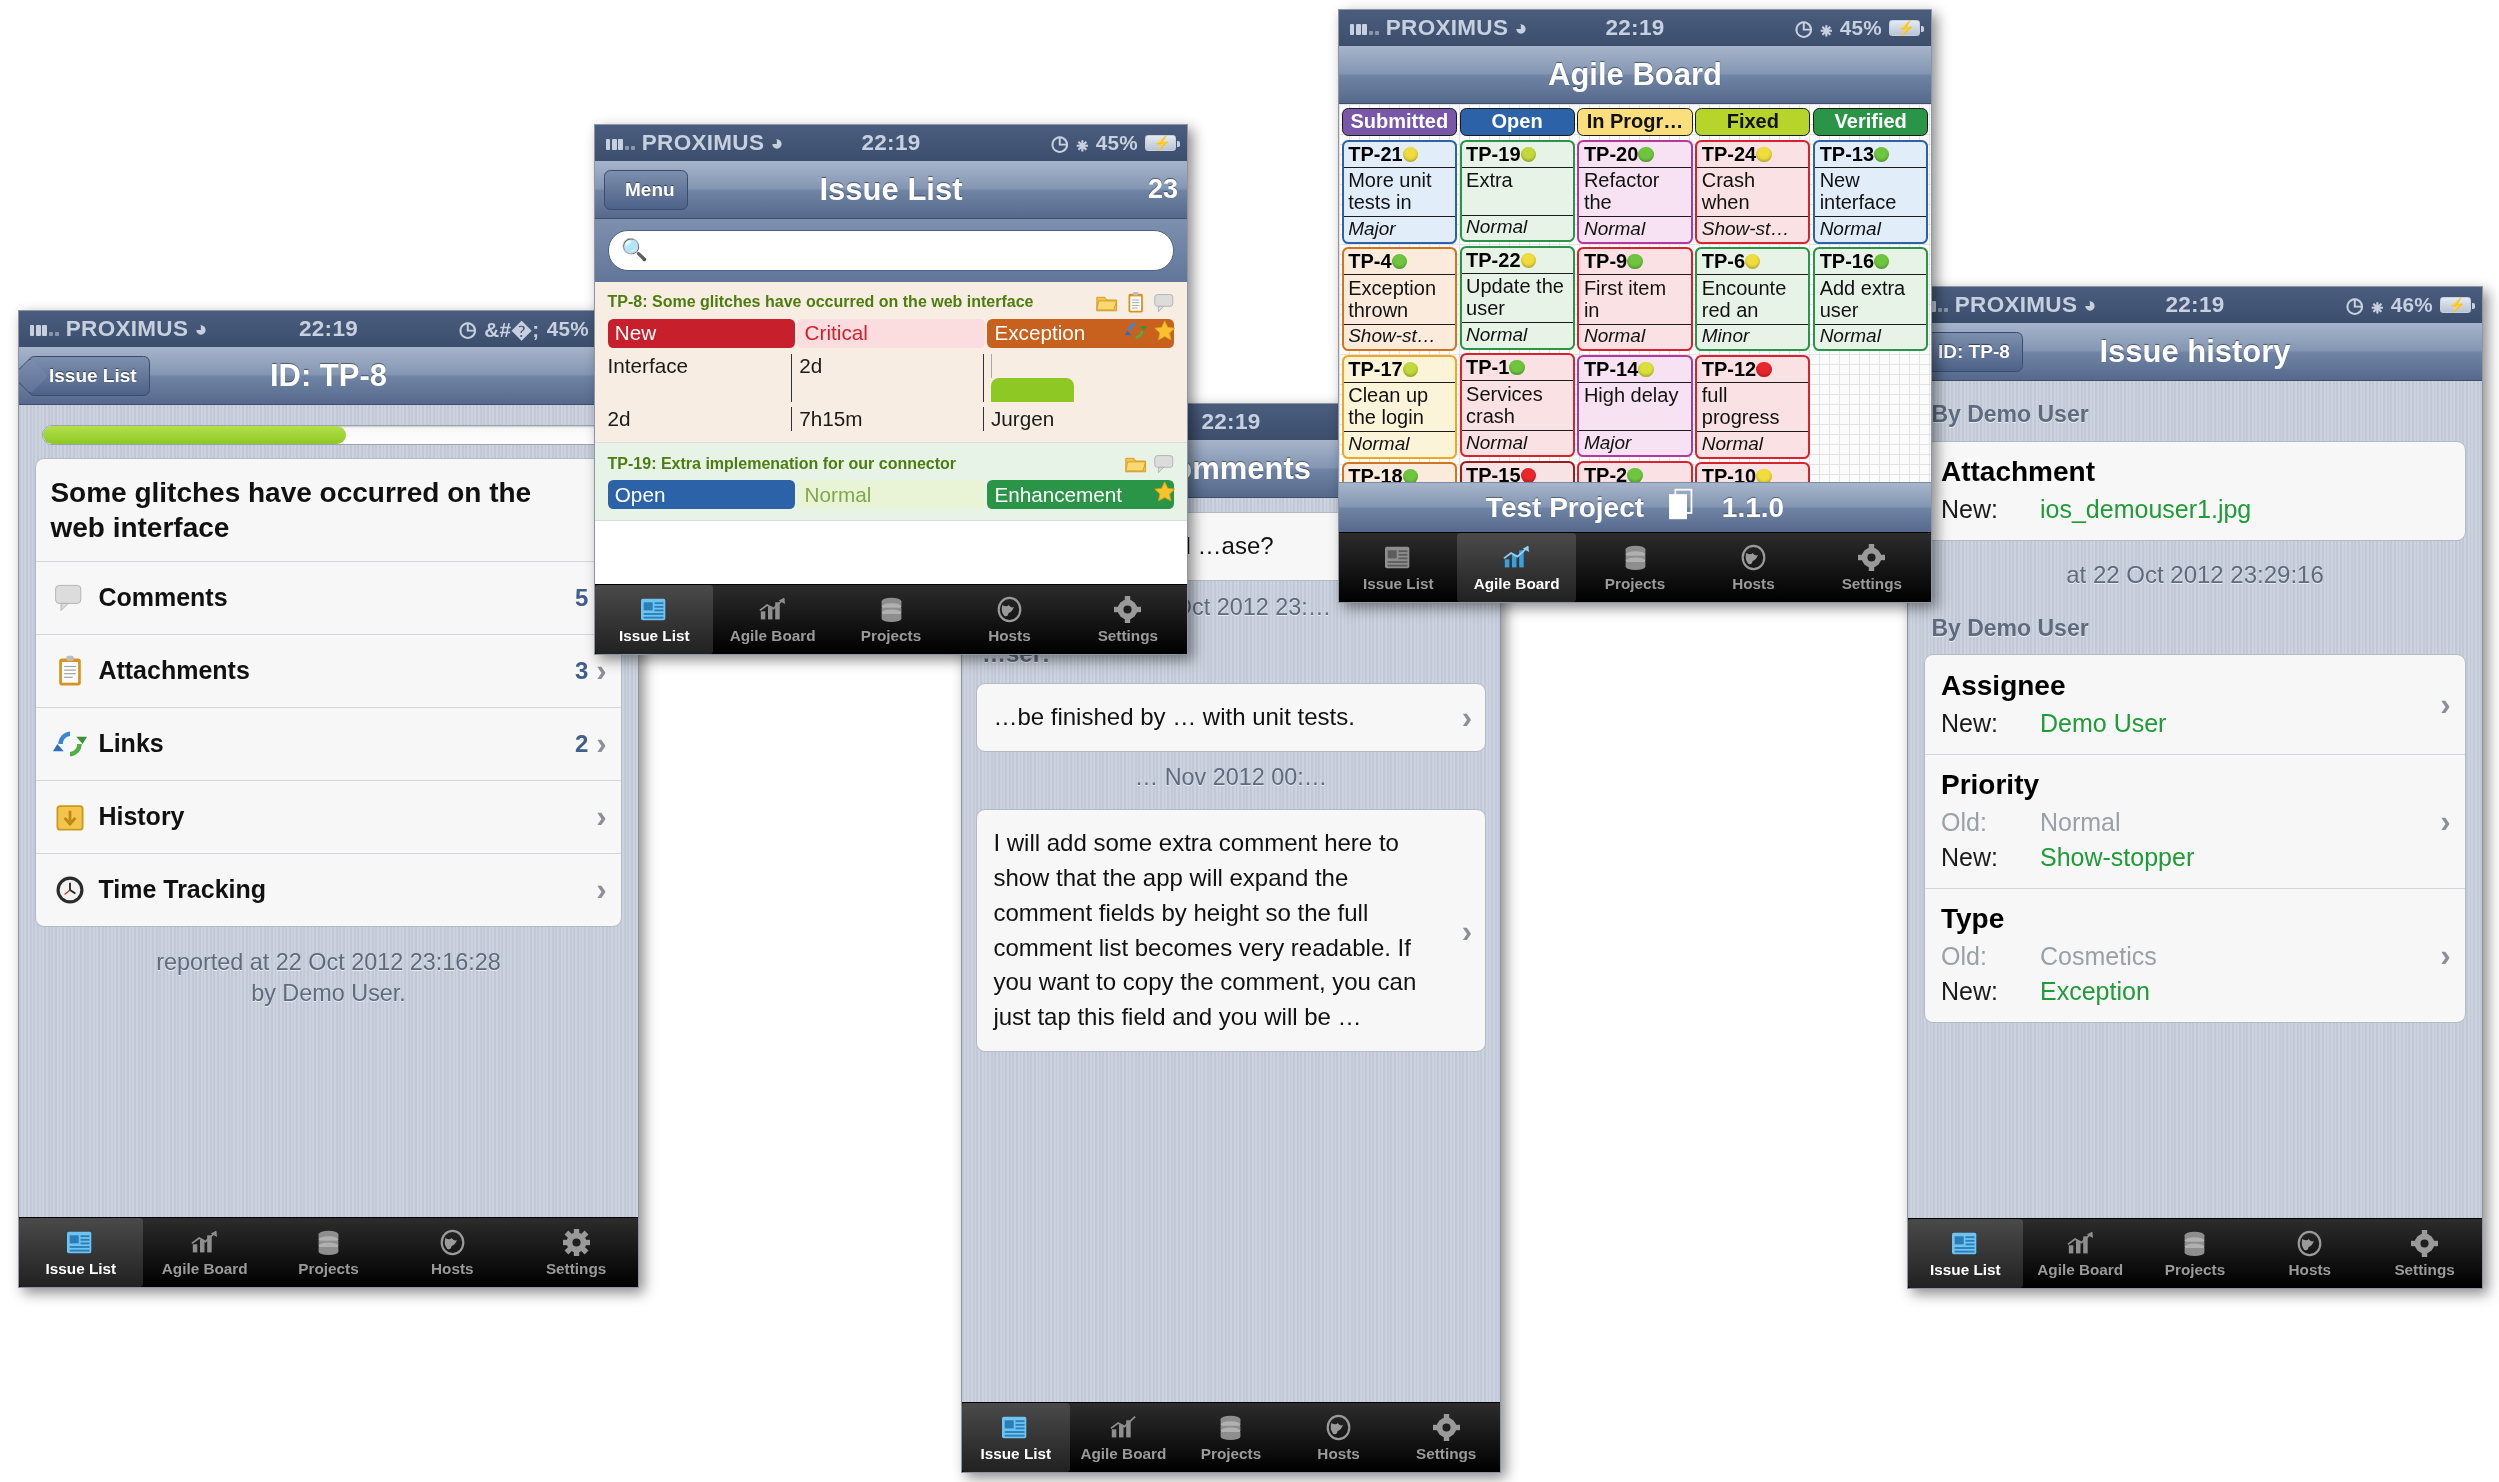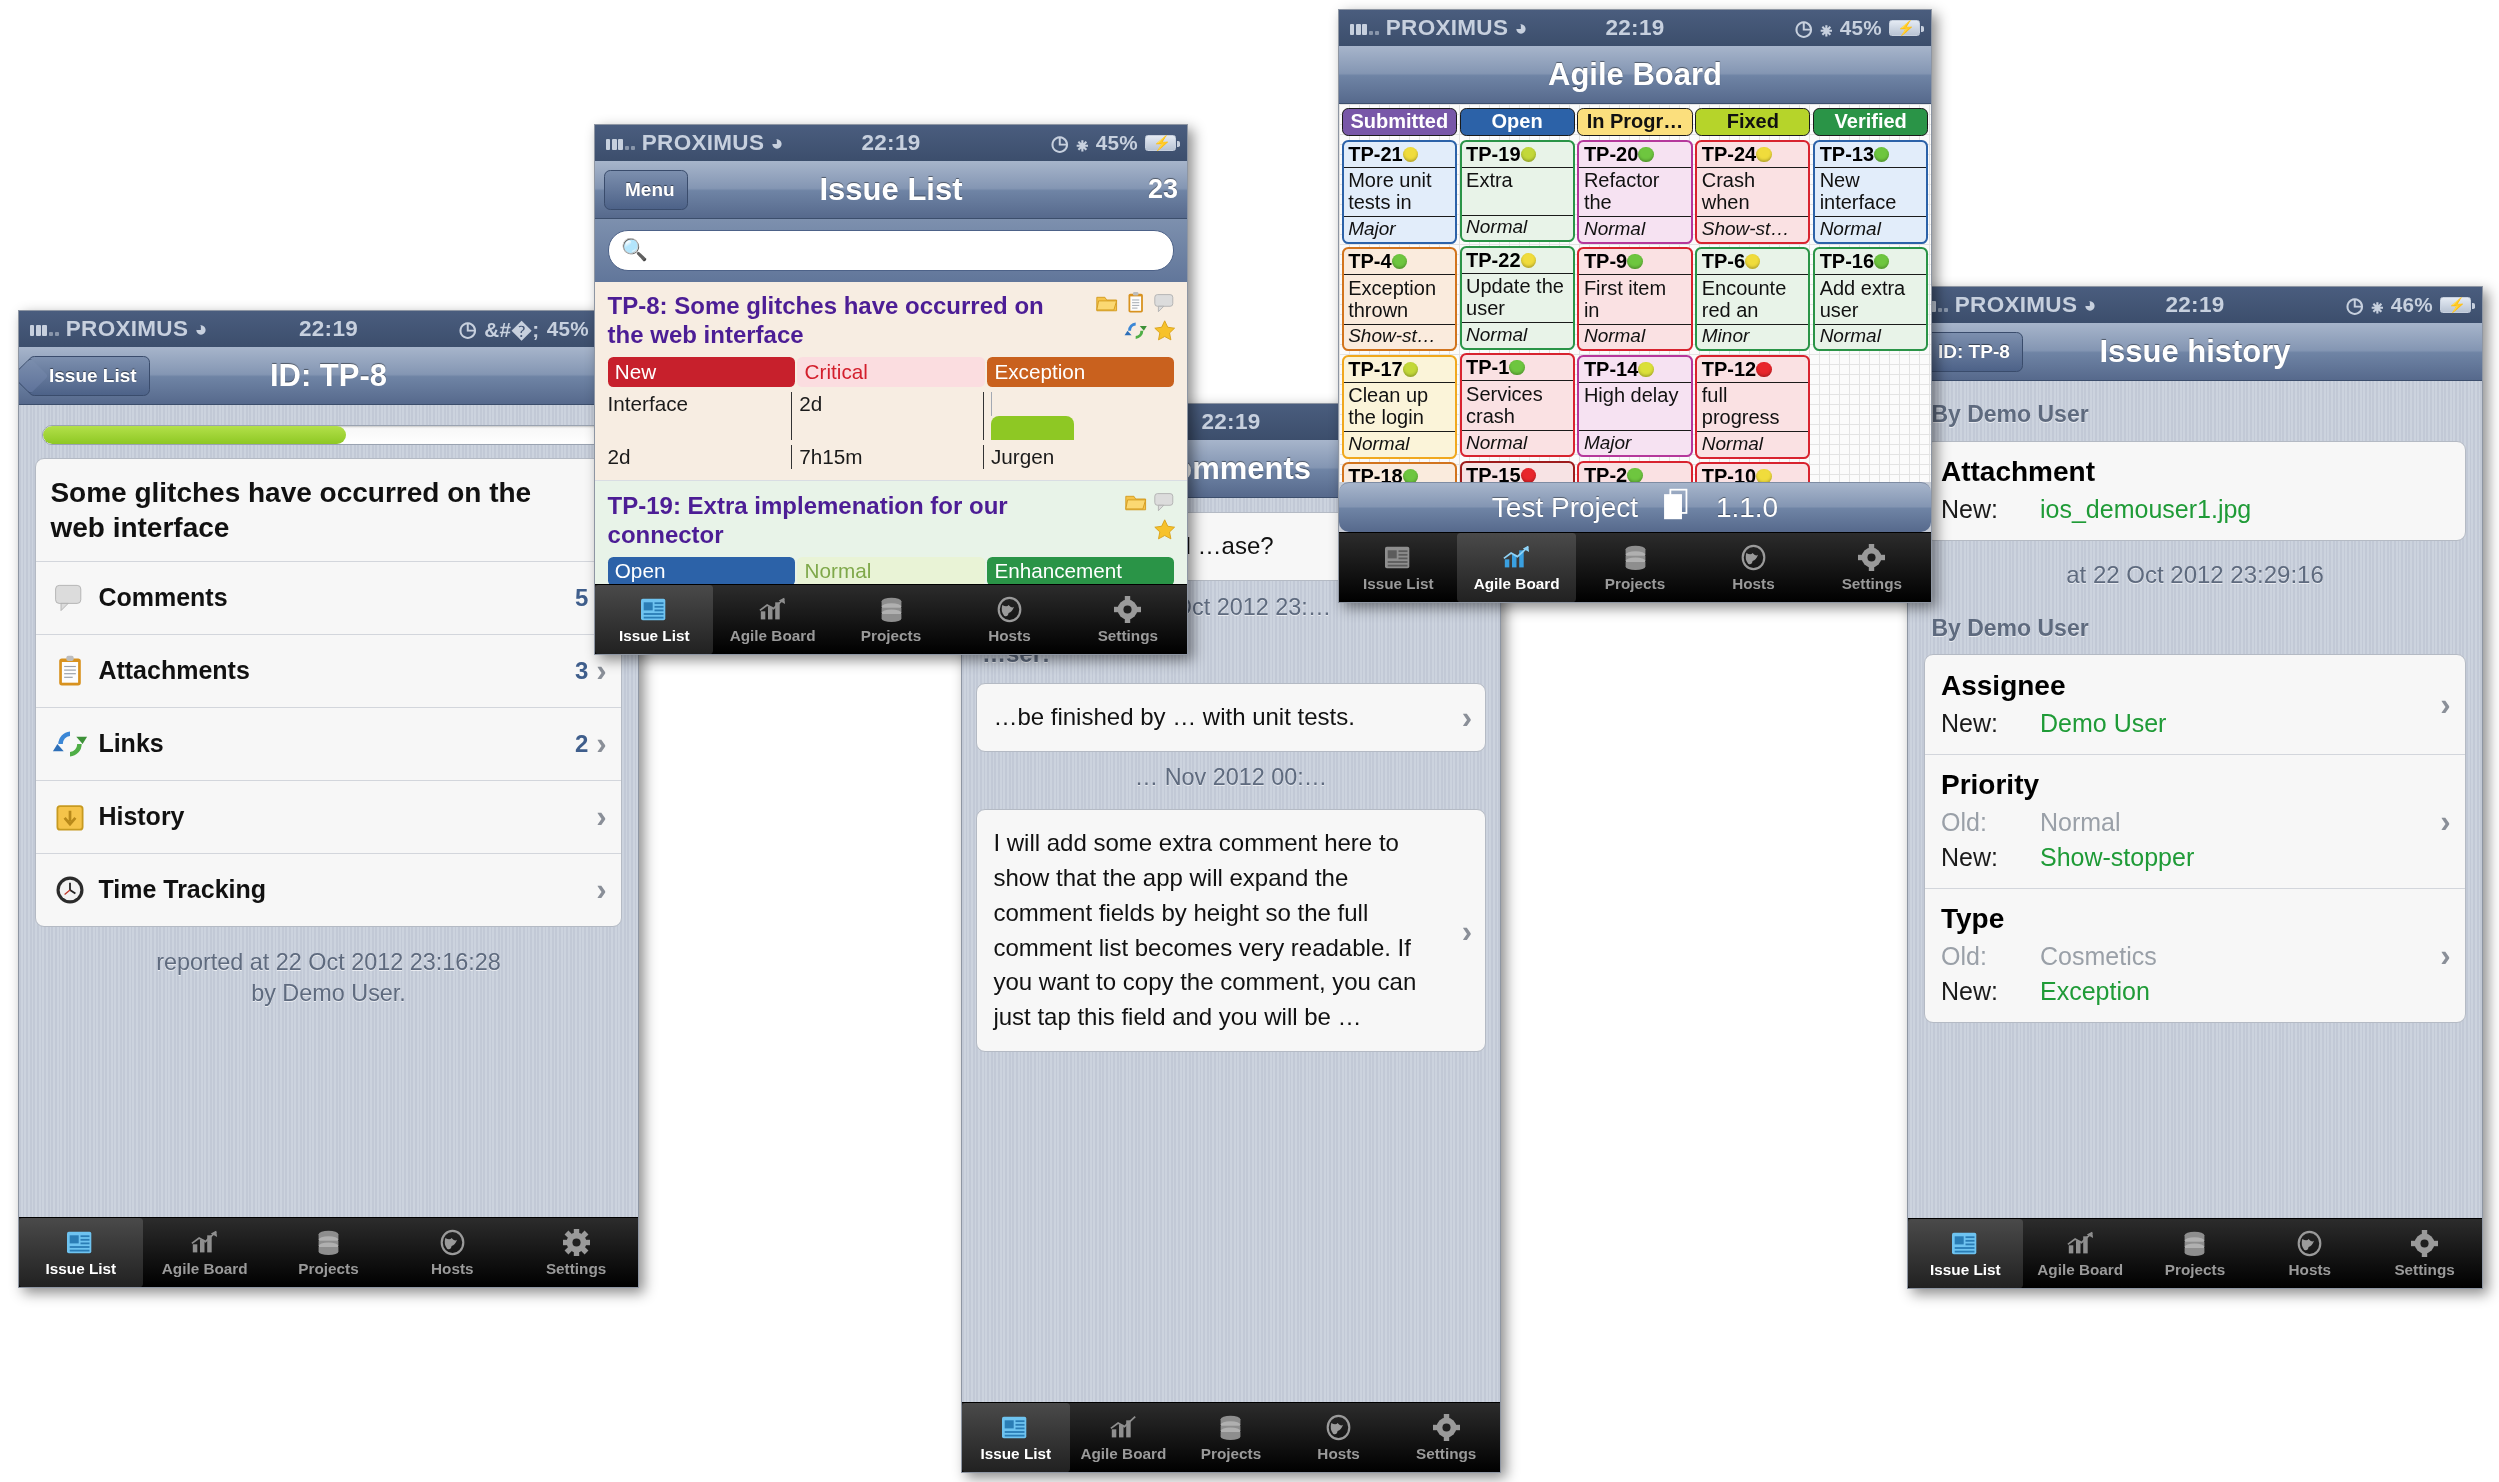--- a/index.html
+++ b/index.html
@@ -136,21 +136,21 @@
     background: #fff; border-radius: 20px; height: 41px;
     display: flex; align-items: center; padding: 0 12.6px; gap: 9px;
     border: 0.9px solid #4d6288;
   }
   .searchbox .mag { color:#8a8f98; font-size: 21.6px; }
   .searchbox input { border:none; outline:none; font-size:21.6px; flex:1; font-family:inherit; }
   .issuelist { flex:1; overflow:hidden; background:#fff; }
   .issue { padding: 10.8px 12.6px 10.8px 12.6px; border-bottom: 0.9px solid #d9dde3; position:relative;}
   .issue.beige { background:#f7ede2; }
   .issue.green { background:#e8f3e8; }
-  .issue-title { font-size: 24px; font-weight: bold; color:#4c1d95; line-height:1.2; padding-right: 99px;}
+  .issue-title { font-size: 16px; font-weight: bold; color:#4d7c0f; line-height:1.2; padding-right: 99px;}
   .issue-icons { position:absolute; right: 10.8px; top: 9px; display:flex; flex-direction:column; align-items:flex-end; gap:1.8px; }
   .issue-icons .ir { display:flex; gap:5.4px; align-items:center; }
   .tags { display:flex; margin-top: 7.2px; gap: 2.7px; }
   .tag {
     flex:1; border-radius: 5.4px; font-size: 20.7px; padding: 2.7px 7.2px;
     white-space: nowrap; overflow: hidden; text-overflow: ellipsis;
   }
   .meta { display:flex; margin-top: 5.4px; }
   .meta > div {
     flex:1; font-size: 20.7px; color:#1a1a1a; padding-left: 7.2px;
@@ -198,21 +198,21 @@
   }
   .dot { width: 15.3px; height: 15.3px; border-radius:50%; box-shadow: inset 0 -1.8px 2.7px rgba(0,0,0,.25); }
   .tk-body { font-size: 20px; color:#111; line-height:1.1; padding: 1.8px 4.5px 2.7px 4.5px; min-height: 47px;}
   .tk-ft { font-size: 19px; font-style: italic; color:#111; padding: 0.9px 4.5px 1.8px 4.5px; border-top: 1.8px solid #1a1a1a;
            white-space:nowrap; overflow:hidden; text-overflow:ellipsis;}
   .projbar {
     flex: 0 0 50px; height:50px;
     background: linear-gradient(to bottom,#a7b5cb 0%,#8496b3 48%,#6f84a5 52%,#56698c 100%);
     border-top: 0.9px solid #7e8ca3;
     display:flex; align-items:center; justify-content:center; gap: 23.4px;
-    color:#fff; font-size: 28px; font-weight:normal; text-shadow: 0 -0.9px 0.9px rgba(0,0,0,.4); border-radius: 10px;
+    color:#fff; font-size: 28px; font-weight:bold; text-shadow: 0 -0.9px 0.9px rgba(0,0,0,.4);
   }
 
   
   #p5 { left: 1907px; top: 286px; width: 576px; height: 1003px; z-index: 1; }
   .hist-by { font-size: 23px; font-weight:bold; color:#5e6a7e; padding: 20px 20px 12.6px 23.4px; text-shadow:0 0.9px 0 rgba(255,255,255,.6); }
   .hist-card { margin: 0 16px; background:#f7f7f7; border:0.9px solid #b4bac4; border-radius:9px; overflow:hidden; }
   .hist-sec { padding: 14.4px 16px 16px 16px; border-bottom:0.9px solid #d3d6dc; position:relative;}
   .hist-sec:last-child { border-bottom:none; }
   .hist-h { font-size: 28px; font-weight:bold; color:#000; margin-bottom: 7.2px; }
   .kv { display:flex; font-size: 25px; margin-top: 5.4px; }

